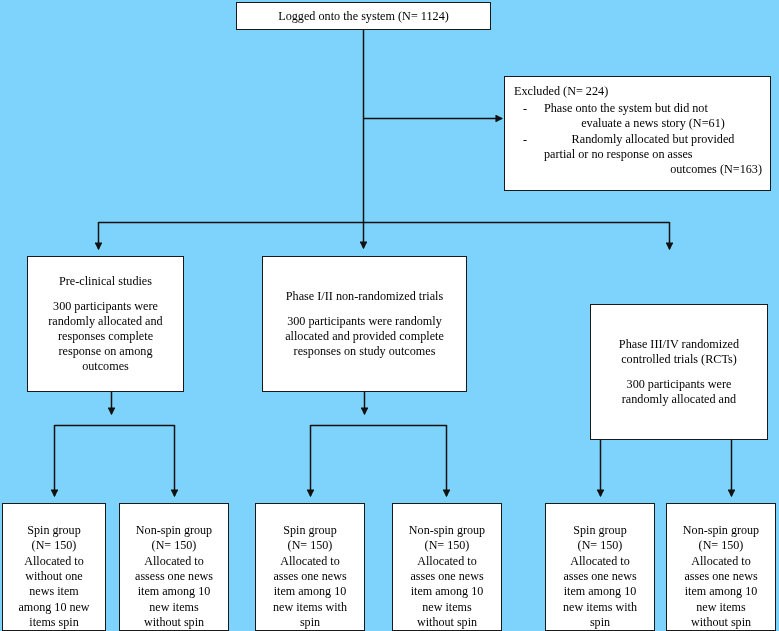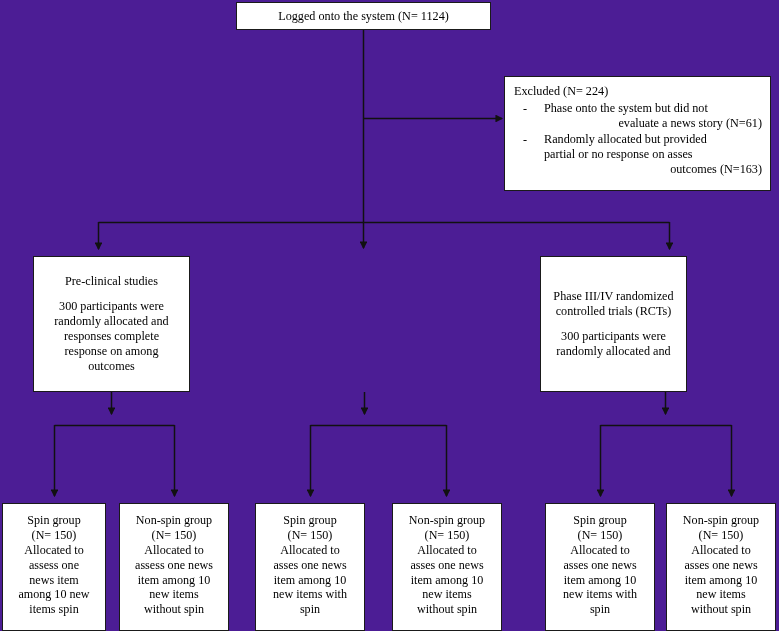--- a/index.html
+++ b/index.html
@@ -10,21 +10,21 @@
   }
   body {
     font-family: "Liberation Serif", "DejaVu Serif", serif;
     color: #000000;
   }
   #canvas {
     position: relative;
     width: 779px;
     height: 631px;
     overflow: hidden;
-    background: #4c1d95;
+    background: #7dd3fc;
   }
   #edges {
     position: absolute;
     left: 0;
     top: 0;
     width: 779px;
     height: 631px;
     pointer-events: none;
   }
   .node {
@@ -95,29 +95,29 @@
     top: 0;
   }
   
   .mid {
     top: 256px;
     height: 136px;
     justify-content: center;
     padding: 0 5px;
     font-size: 12.2px;
   }
-  #node-mid-1 { left: 33px;  width: 157px; }
+  #node-mid-1 { left: 27px;  width: 157px; }
   #node-mid-2 { left: 262px; width: 205px; }
-  #node-mid-3 { left: 540px; width: 147px; }
+  #node-mid-3 { left: 590px; width: 178px; margin-top: 48px; }
   
   .bot {
     top: 503px;
     height: 128px;
-    justify-content: flex-start;
-    padding-top: 9px;
+    justify-content: space-between;
+    padding-top: 19px;
     font-size: 12.1px;
   }
   #node-bot-1 { left: 2px;   width: 104px; }
   #node-bot-2 { left: 119px; width: 110px; }
   #node-bot-3 { left: 255px; width: 110px; }
   #node-bot-4 { left: 392px; width: 110px; }
   #node-bot-5 { left: 545px; width: 110px; }
   #node-bot-6 { left: 666px; width: 110px; }
 </style>
 </head>
@@ -161,55 +161,62 @@
   <div class="node" id="node-top">
     <span class="line">Logged onto the system (N= 1124)</span>
   </div>
 
   <div class="node" id="node-excluded">
     <span class="head">Excluded (N= 224)</span>
     <ul>
       <li>
         <span class="dash">-</span>
         <span class="line" style="text-align:left">Phase onto the system but did not</span>
-        <span class="line" style="text-align:right">evaluate a news story (N=61)</span>
+        <span class="line" style="text-align:center">evaluate a news story (N=61)</span>
       </li>
       <li>
         <span class="dash">-</span>
-        <span class="line" style="text-align:left">Randomly allocated but provided</span>
+        <span class="line" style="text-align:center">Randomly allocated but provided</span>
         <span class="line" style="text-align:left">partial or no response on asses</span>
         <span class="line" style="text-align:right">outcomes (N=163)</span>
       </li>
     </ul>
   </div>
 
   <div class="node mid" id="node-mid-1">
     <span class="line">Pre-clinical studies</span>
     <span class="spacer"></span>
     <span class="line">300 participants were</span>
     <span class="line">randomly allocated and</span>
     <span class="line">responses complete</span>
     <span class="line">response on among</span>
     <span class="line">outcomes</span>
   </div>
 
+  <div class="node mid" id="node-mid-2">
+    <span class="line">Phase I/II non-randomized trials</span>
+    <span class="spacer"></span>
+    <span class="line">300 participants were randomly</span>
+    <span class="line">allocated and provided complete</span>
+    <span class="line">responses on study outcomes</span>
+  </div>
 
   <div class="node mid" id="node-mid-3">
     <span class="line">Phase III/IV randomized</span>
     <span class="line">controlled trials (RCTs)</span>
     <span class="spacer"></span>
     <span class="line">300 participants were</span>
     <span class="line">randomly allocated and</span>
   </div>
 
   <div class="node bot" id="node-bot-1">
     <span class="line">Spin group</span>
     <span class="line">(N= 150)</span>
     <span class="line">Allocated to</span>
-    <span class="line">assess one</span>
+    <span class="line">without one</span>
     <span class="line">news item</span>
     <span class="line">among 10 new</span>
     <span class="line">items spin</span>
   </div>
 
   <div class="node bot" id="node-bot-2">
     <span class="line">Non-spin group</span>
     <span class="line">(N= 150)</span>
     <span class="line">Allocated to</span>
     <span class="line">assess one news</span>

